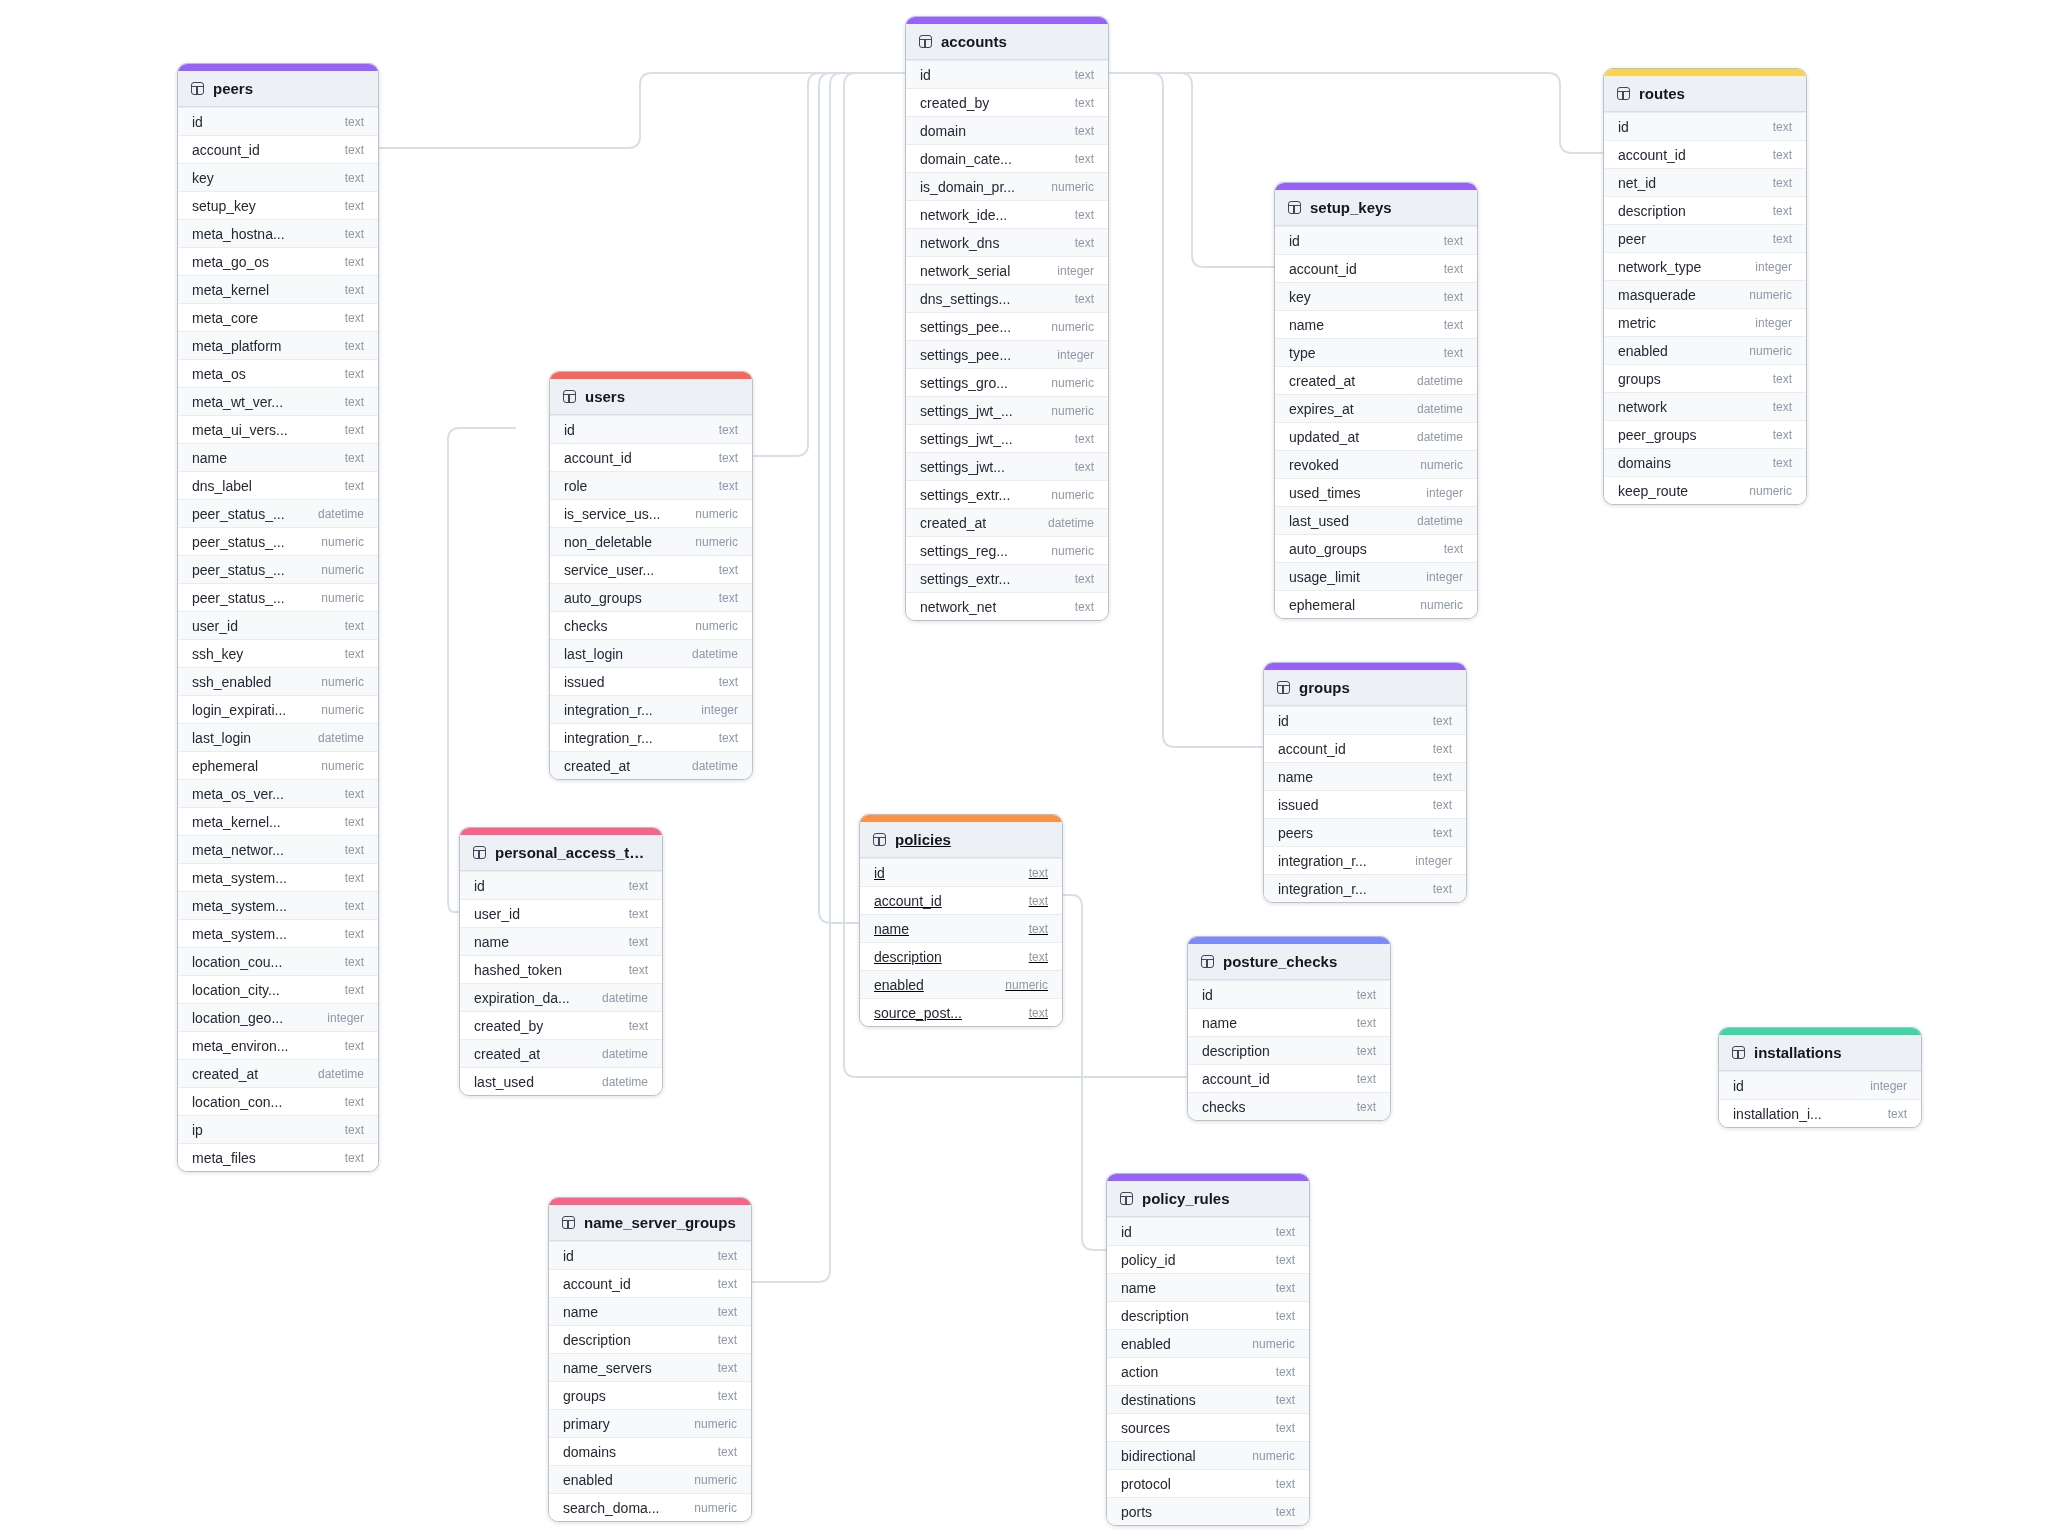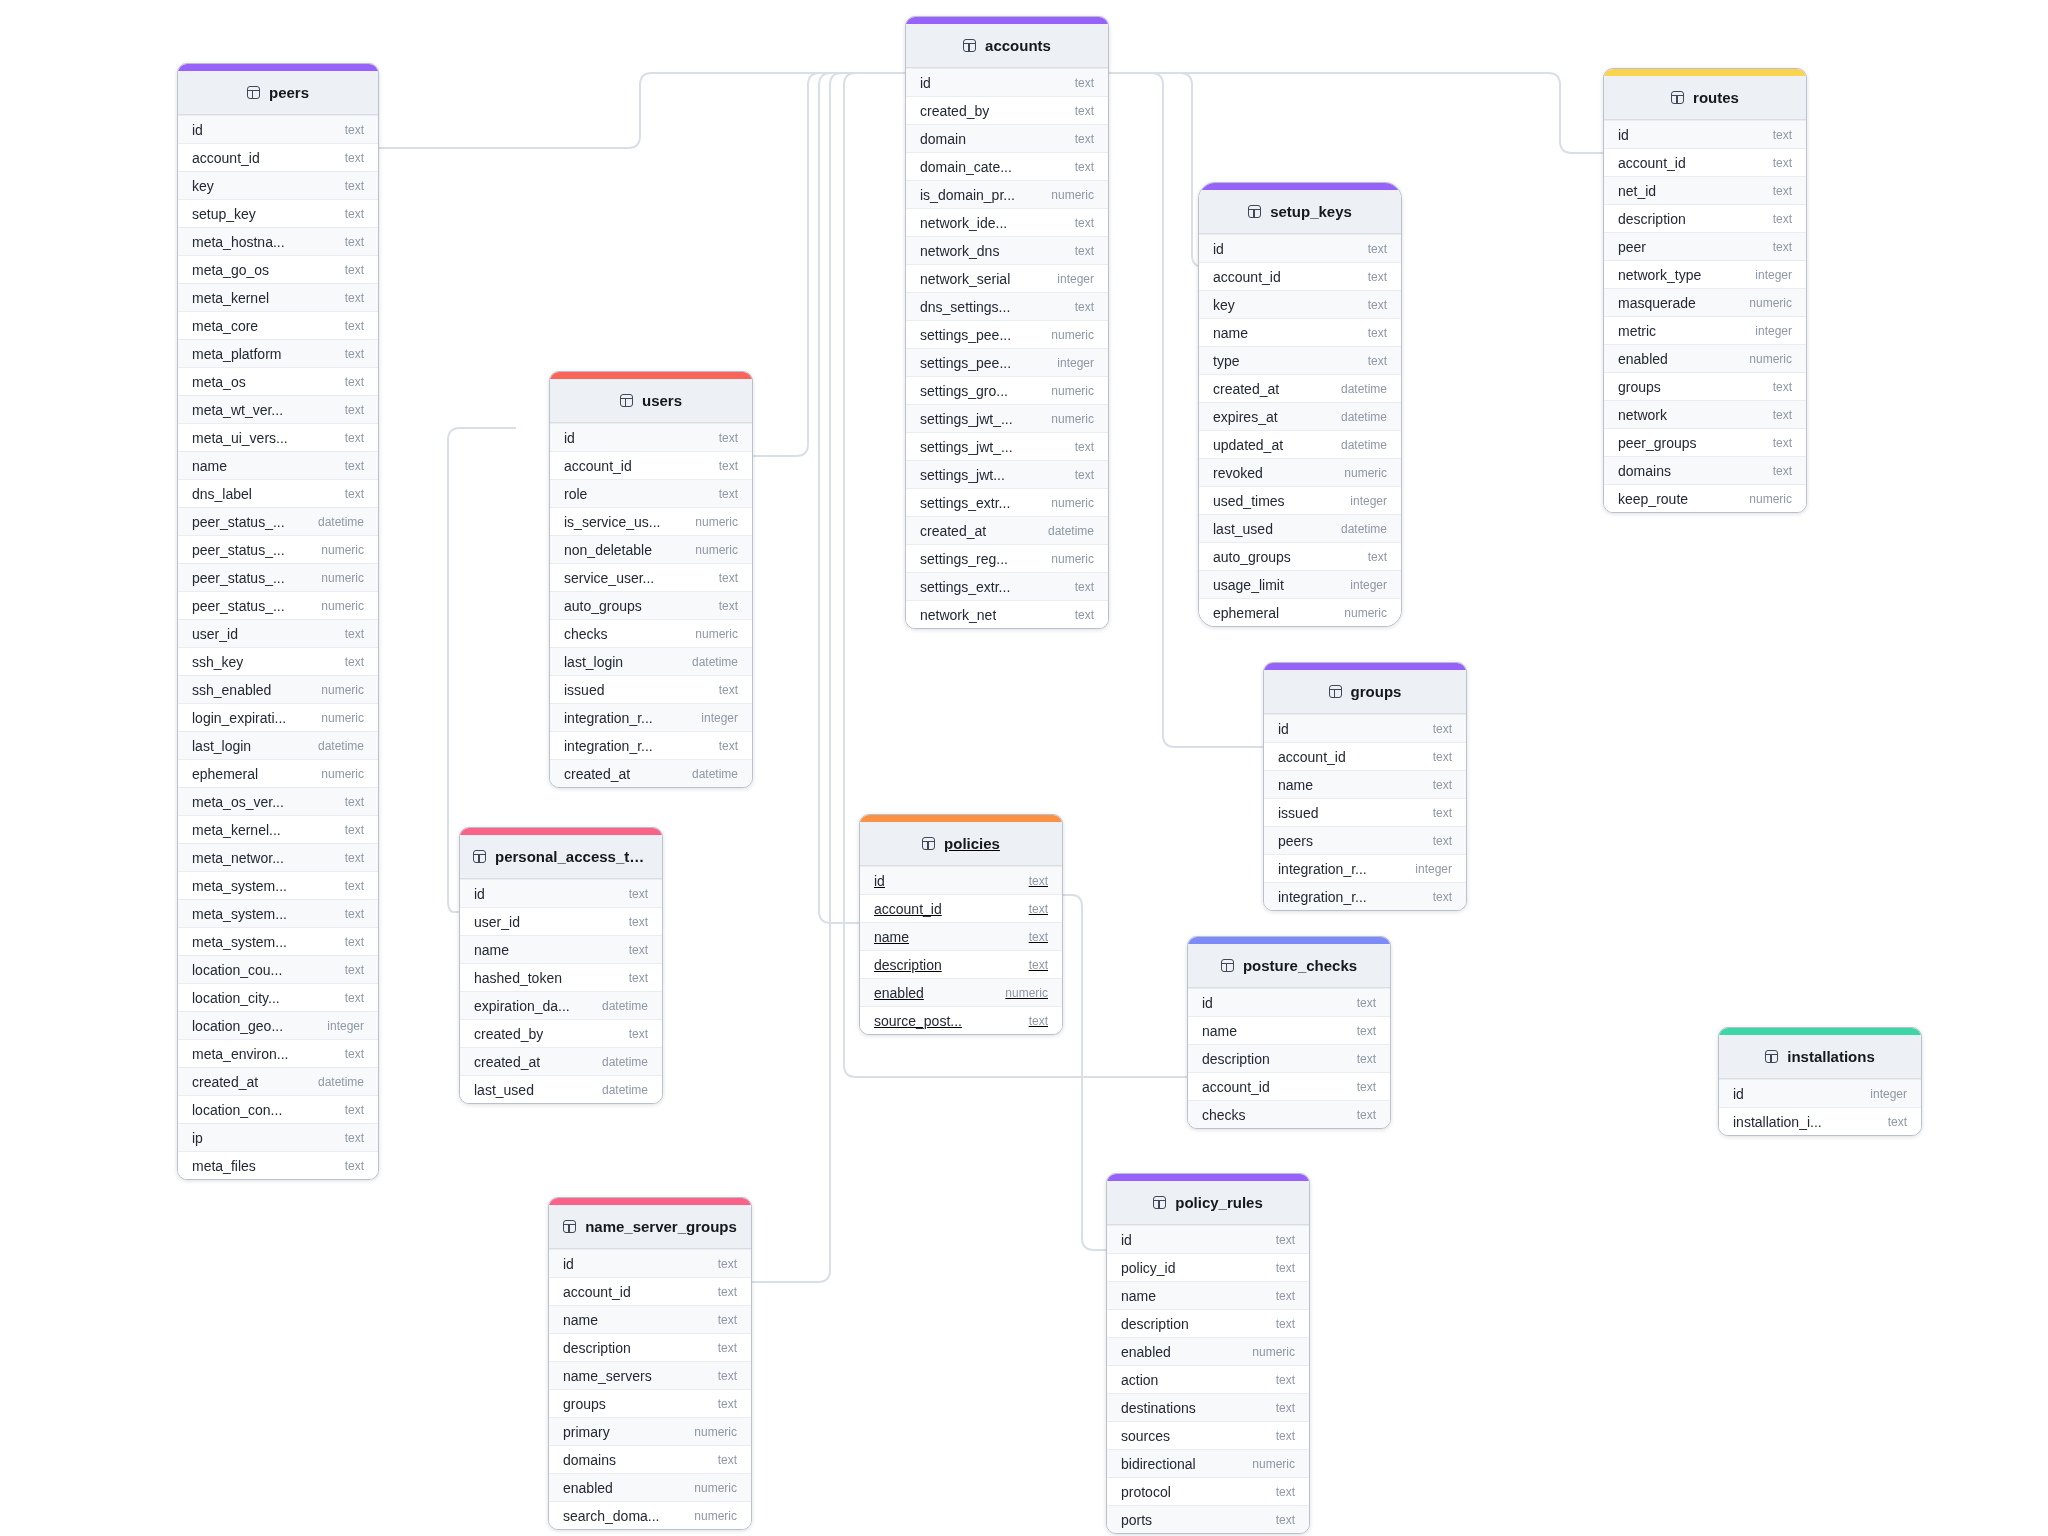--- a/index.html
+++ b/index.html
@@ -15,27 +15,26 @@
   .table-card{
     position:absolute;
     background:#ffffff;
     border:1px solid #b9c2cc;
     border-radius:10px;
     box-shadow:0 1px 4px rgba(16,24,40,.14);
     overflow:hidden;
   }
   .accent{height:7px;width:100%;}
   .thead{
-    height:44px;
+    height:36px;
     background:#edf0f4;
     border-bottom:1px solid #d9dee5;
     display:flex;align-items:center;gap:9px;
     padding:0 13px;
     box-sizing:border-box;
-    justify-content:center;
   }
   .tbl-icon{
     width:13px;height:13px;flex:0 0 13px;
     border:1.5px solid #3f4856;border-radius:3px;
     position:relative;box-sizing:border-box;
   }
   .tbl-icon::before{
     content:"";position:absolute;left:0;right:0;top:2.5px;height:1.5px;background:#3f4856;
   }
   .tbl-icon::after{
@@ -544,21 +543,21 @@
       </div>
       <div class="trow">
         <span class="fname">protocol</span>
         <span class="ftype">text</span>
       </div>
       <div class="trow alt">
         <span class="fname">ports</span>
         <span class="ftype">text</span>
       </div>
     </div>
-    <div class="table-card" style="left: 1198px; top: 182px; width: 202px; border-radius: 17px;">
+    <div class="table-card" style="left: 1274px; top: 182px; width: 202px;">
       <div class="accent" style="background: rgb(150, 98, 249);"></div>
       <div class="thead">
         <span class="tbl-icon"></span>
         <span class="ttitle">setup_keys</span>
       </div>
       <div class="trow alt">
         <span class="fname">id</span>
         <span class="ftype">text</span>
       </div>
       <div class="trow">

